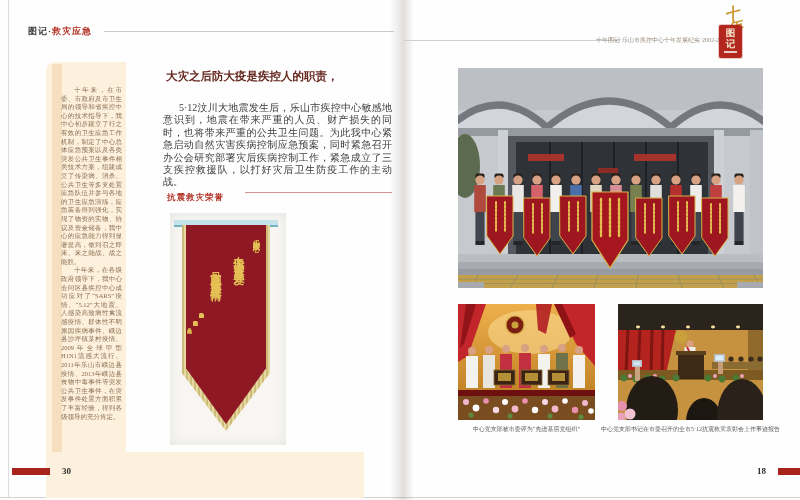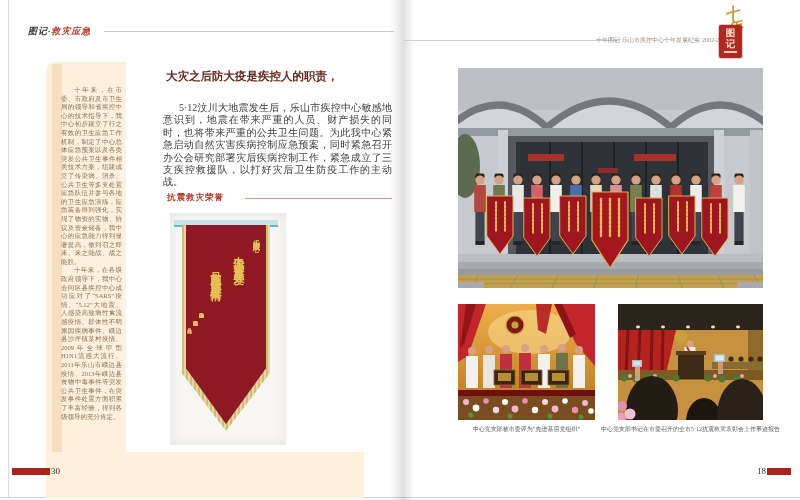--- a/index.html
+++ b/index.html
@@ -5,57 +5,57 @@
   html,body{margin:0;padding:0;background:#ffffff;}
   .spread{position:relative;width:800px;height:500px;background:#fefefe;overflow:hidden;
           font-family:"Liberation Serif","DejaVu Serif",serif;}
   
   .edge-left{position:absolute;left:8px;top:0;width:1px;height:498px;background:#dcdcdc;}
   .edge-bottom{position:absolute;left:0;top:497px;width:800px;height:1px;background:#d2d2d2;}
   .gutter{position:absolute;left:390px;top:0;width:24px;height:500px;
           background:linear-gradient(90deg,rgba(0,0,0,0) 0%,rgba(110,100,90,.14) 42%,rgba(110,100,90,.20) 55%,rgba(0,0,0,0) 100%);}
 
   
-  .lp-header{position:absolute;left:28px;top:25px;font-size:9px;font-weight:bold;letter-spacing:1px;color:#3a3a3a;white-space:nowrap;font-style:italic;}
+  .lp-header{position:absolute;left:28px;top:25px;font-size:9px;font-weight:bold;letter-spacing:1px;color:#3a3a3a;white-space:nowrap;}
   .lp-header .red{color:#b5392c;}
   .lp-header-rule{position:absolute;left:104px;top:31px;width:290px;height:1px;background:#c9c9c9;}
 
   .cream-col{position:absolute;left:46px;top:62px;width:80px;height:436px;background:#fdf0dc;border-top-left-radius:9px;}
   .cream-col-edge{position:absolute;left:52px;top:64px;width:10px;height:434px;background:#f3d9b5;opacity:.75;}
   .cream-bottom{position:absolute;left:46px;top:452px;width:318px;height:46px;background:#fdf0dc;}
 
   .sidebar-text{position:absolute;left:61px;top:86px;width:61px;color:#8a6f52;
                 font-size:6.5px;line-height:8.6px;text-align:justify;}
   .sidebar-text p{margin:0;text-indent:13px;}
 
   .lp-title{position:absolute;left:166px;top:68px;font-size:11.5px;font-weight:bold;color:#66281f;line-height:16px;white-space:nowrap;text-align:right;}
   .lp-body{position:absolute;left:163px;top:102px;width:229px;font-size:10px;line-height:12.4px;
            color:#3b3b3b;text-align:justify;text-indent:16px;margin:0;}
-  .honor-row{position:absolute;left:167px;top:192px;width:225px;display:flex;align-items:center;gap:21px;}
+  .honor-row{position:absolute;left:167px;top:192px;width:225px;display:flex;align-items:flex-start;gap:21px;}
   .honor-label{font-size:8.5px;font-weight:bold;color:#b5392c;letter-spacing:1px;white-space:nowrap;}
   .honor-rule{flex:1;height:1px;background:rgba(181,57,44,.55);}
 
   
   .pennant-photo{position:absolute;left:170px;top:213px;width:116px;height:232px;background:#f7f6f2;
                  box-shadow:inset 0 0 14px rgba(0,0,0,.07);}
   .pennant-rod{position:absolute;left:4px;top:7px;right:8px;height:5px;background:#c3e3e8;border-bottom:2px solid #74b2bf;}
   .pennant-fringe{position:absolute;left:12px;top:12px;width:88px;height:206px;
       background:repeating-linear-gradient(90deg,#cdbb7a 0 2px,#e6d89f 2px 4px);
       clip-path:polygon(0 0,100% 0,100% 72%,50% 100%,0 72%);}
   .pennant-red{position:absolute;left:4px;right:4px;top:0;bottom:7px;background:#8e1823;
       clip-path:polygon(0 0,100% 0,100% 72%,50% 100%,0 72%);}
   .pennant-red .vtext{position:absolute;writing-mode:vertical-rl;color:#e5c155;font-weight:bold;white-space:nowrap;}
   .pen-org{right:5px;top:8px;font-size:7px;letter-spacing:1px;}
   .pen-main1{right:20px;top:22px;font-size:11px;letter-spacing:2px;}
   .pen-main2{left:22px;top:38px;font-size:11px;letter-spacing:2px;}
   .pen-sig1{left:13px;top:84px;font-size:4.5px;font-weight:normal;}
   .pen-sig2{left:7px;top:92px;font-size:4.5px;font-weight:normal;}
   .pen-date{left:1px;top:100px;font-size:4.5px;font-weight:normal;}
 
-  .pagenum{position:absolute;top:466px;display:flex;align-items:center;gap:1px;font-size:9px;font-weight:normal;color:#2d2d2d;}
+  .pagenum{position:absolute;top:466px;display:flex;align-items:center;gap:12px;font-size:9px;font-weight:bold;color:#2d2d2d;}
   .pagenum .bar{height:7px;background:#a8231b;}
   .pagenum-left{left:12px;}
   .pagenum-left .bar{width:38px;}
   .pagenum-right{left:757px;}
   .pagenum-right .bar{width:24px;}
 
   
   .rp-header-rule{position:absolute;left:404px;top:40px;width:216px;height:1px;background:#cfcfcf;}
   .rp-header-caption{position:absolute;left:596px;top:36px;width:116px;text-align:right;
                      font-size:6px;color:#97897c;white-space:nowrap;}

